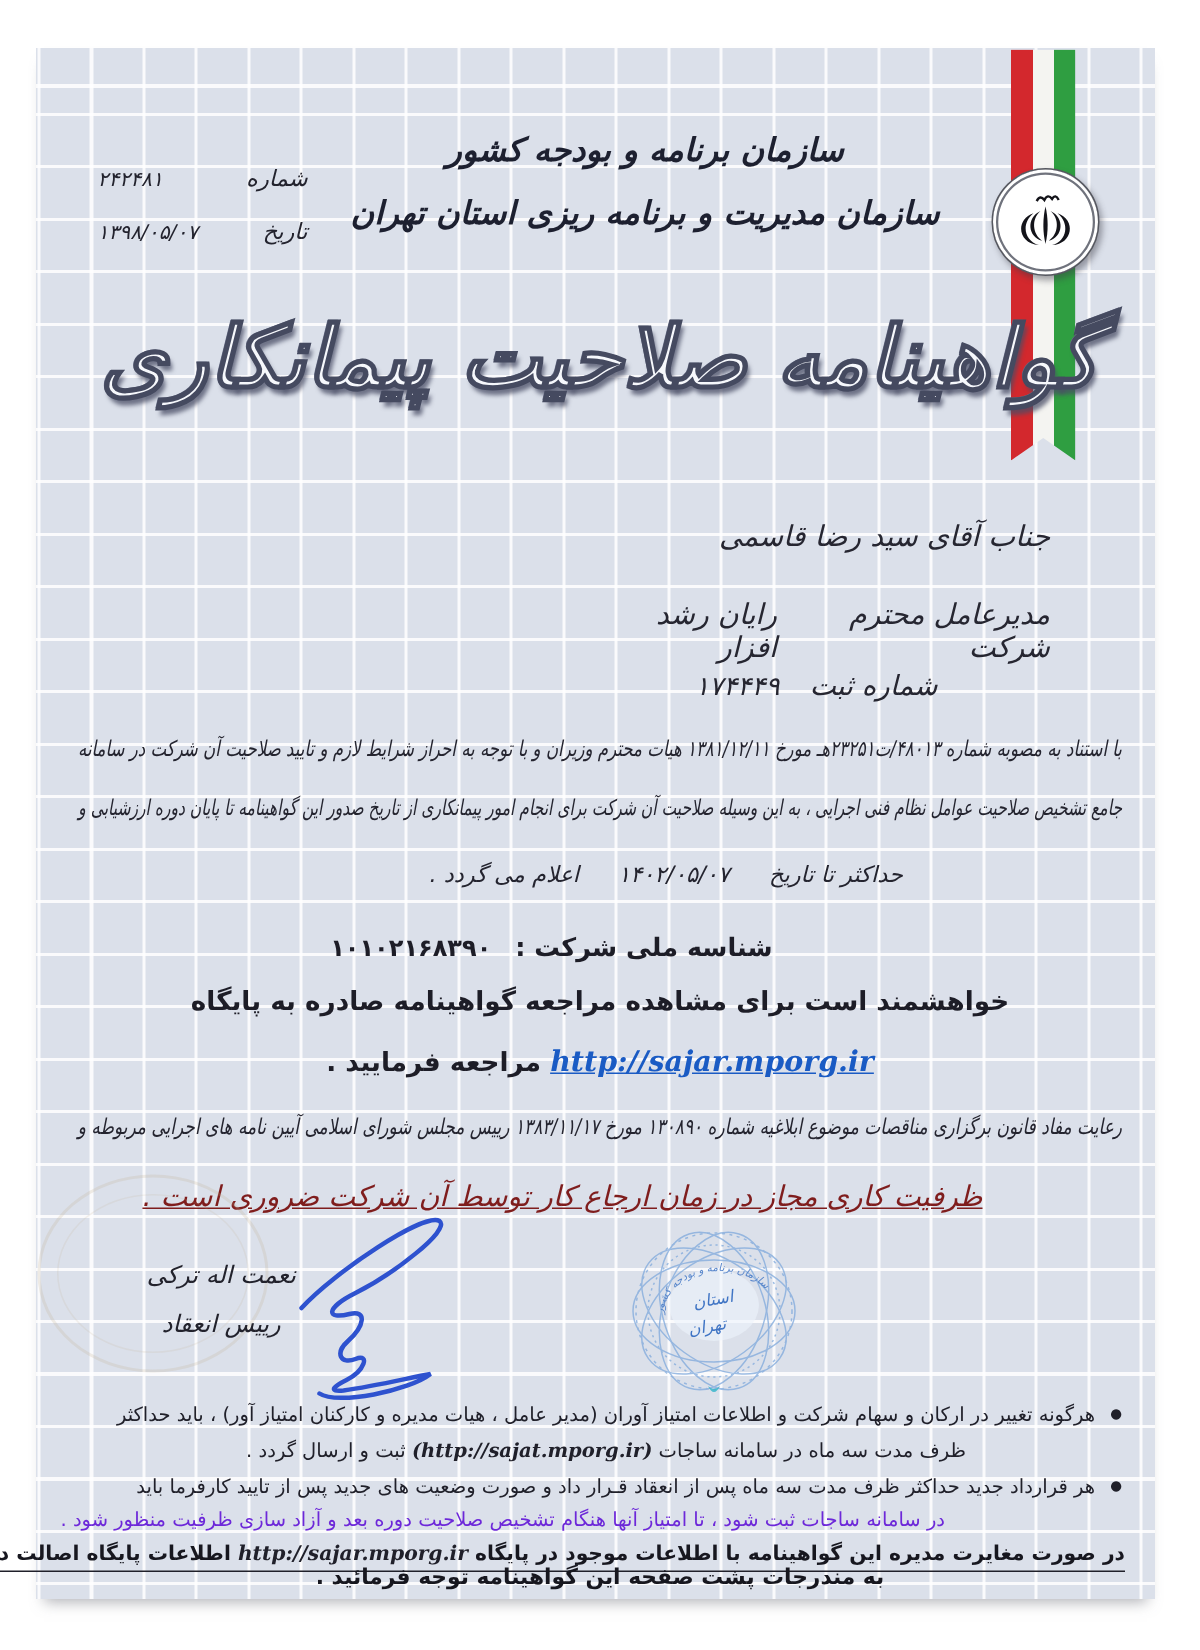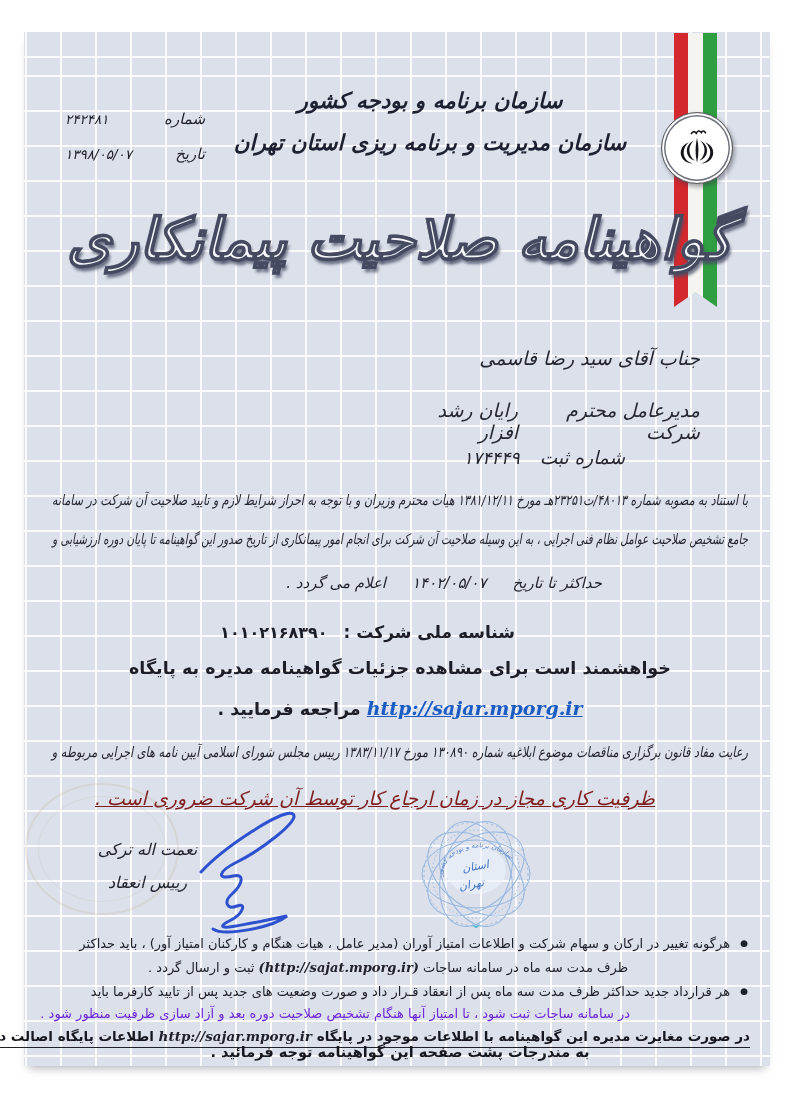--- a/index.html
+++ b/index.html
@@ -73,21 +73,21 @@
   .sig-names{left:85px;top:833px;width:125px;text-align:center;font-size:16px;font-style:italic;
     line-height:33px;color:#22222c;}
   .seal-faint{left:25px;top:783px;width:150px;height:128px;border-radius:50%;
     border:2px solid rgba(190,168,135,.20);}
   .seal-faint::before{content:"";position:absolute;inset:11px;border-radius:50%;
     border:1.5px solid rgba(190,168,135,.14);}
   
   .note{left:52px;width:696px;font-size:13px;color:#20202a;white-space:nowrap;direction:rtl;text-align:right;}
   .n1{top:936px;} .n3{top:984px;}
   .note .bullet{font-size:9px;vertical-align:2px;margin-left:6px;}
-  .n2{right:172px;top:960px;font-size:13px;color:#20202a;direction:rtl;white-space:nowrap;}
+  .n2{right:156px;top:960px;font-size:13px;color:#20202a;direction:rtl;white-space:nowrap;}
   .n4{right:170px;top:1006px;font-size:13px;color:#6d28d9;direction:rtl;white-space:nowrap;}
   .url-small{font-family:"DejaVu Serif",serif;font-style:italic;font-weight:bold;color:#20202a;
     font-size:13px;direction:ltr;unicode-bidi:embed;}
   .warning{right:50px;top:1028px;font-size:13.5px;font-weight:bold;color:#17171f;direction:rtl;
     white-space:nowrap;padding-bottom:3px;border-bottom:1.6px solid #20202a;}
   .warning .url-small{font-size:13.5px;}
   .backnote{left:0;top:1044px;width:100%;text-align:center;font-weight:bold;font-size:14.5px;
     color:#17171f;direction:rtl;}
 </style>
 </head>
@@ -143,21 +143,21 @@
     <span class="date">۱۴۰۲/۰۵/۰۷</span>
     <span>اعلام می گردد .</span>
   </div>
 
   <div class="abs natid">
     <span>شناسه ملی شرکت :</span>
     <span class="natid-value">۱۰۱۰۲۱۶۸۳۹۰</span>
   </div>
 
   <div class="abs portal">
-    <div>خواهشمند است برای مشاهده جزئیات گواهینامه مدیره به پایگاه</div>
+    <div>خواهشمند است برای مشاهده مراجعه گواهینامه صادره به پایگاه</div>
     <div class="portal-line2">
       <a class="url">http://sajar.mporg.ir</a>
       <span>مراجعه فرمایید .</span>
     </div>
   </div>
 
   <div class="abs bodyline law1 fitline" style="transform: scaleX(0.782022); transform-origin: right center;">رعایت مفاد قانون برگزاری مناقصات موضوع ابلاغیه شماره ۱۳۰۸۹۰ مورخ ۱۳۸۳/۱۱/۱۷ رییس مجلس شورای اسلامی آیین نامه های اجرایی مربوطه و</div>
   <div class="abs law2">ظرفیت کاری مجاز در زمان ارجاع کار توسط آن شرکت ضروری است .</div>
 
   <div class="abs seal-faint"></div>
@@ -187,21 +187,21 @@
     <text font-size="7" fill="#4a7cc7" opacity="0.9" font-style="italic">
       <textPath href="#stamp-arc">سازمان برنامه و بودجه کشور</textPath>
     </text>
     <text x="74" y="52" text-anchor="middle" font-size="11" font-style="italic" fill="#3f74c4" transform="rotate(-10 74 52)">استان</text>
     <text x="70" y="70" text-anchor="middle" font-size="11" font-style="italic" fill="#3f74c4" transform="rotate(-10 70 70)">تهران</text>
     <path d="M70 106 q4 8 8 0 q-4 4 -8 0 Z" fill="#2fb3c9" opacity=".8"></path>
   </svg>
 
   <div class="abs note n1 fitline">
     <span class="bullet">●</span>
-    <span>هرگونه تغییر در ارکان و سهام شرکت و اطلاعات امتیاز آوران (مدیر عامل ، هیات هنگام و کارکنان امتیاز آور) ، باید حداکثر</span>
+    <span>هرگونه تغییر در ارکان و سهام شرکت و اطلاعات امتیاز آوران (مدیر عامل ، هیات مدیره و کارکنان امتیاز آور) ، باید حداکثر</span>
   </div>
   <div class="abs n2">
     <span>ظرف مدت سه ماه در سامانه ساجات</span>
     <span class="url-small">(http://sajat.mporg.ir)</span>
     <span>ثبت و ارسال گردد .</span>
   </div>
   <div class="abs note n3 fitline">
     <span class="bullet">●</span>
     <span>هر قرارداد جدید حداکثر ظرف مدت سه ماه پس از انعقاد قـرار داد و صورت وضعیت های جدید پس از تایید کارفرما باید</span>
   </div>

